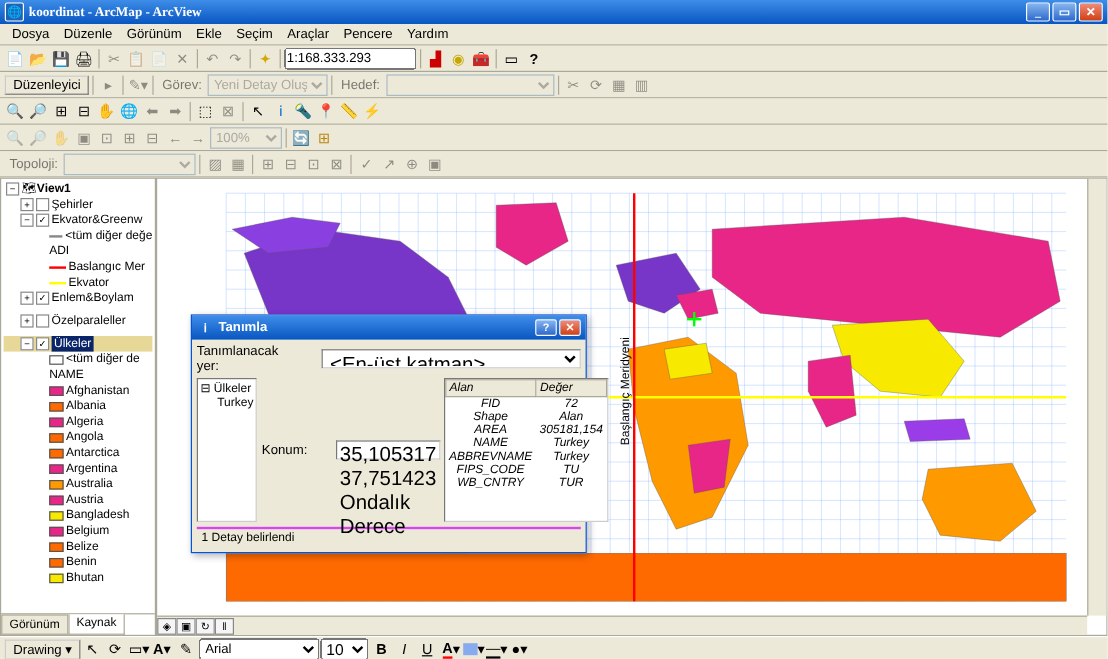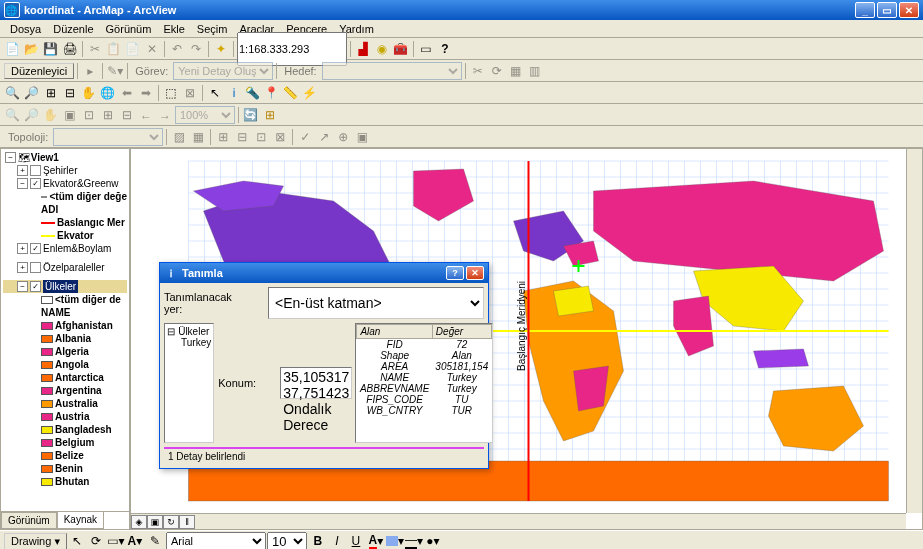--- a/index.html
+++ b/index.html
@@ -1,79 +1,79 @@
 <!DOCTYPE html>
 <html><head>
 <meta charset="utf-8">
 <style>
 * { box-sizing: border-box; margin: 0; padding: 0; }
 body { font-family: Tahoma, Arial, sans-serif; font-size: 11px; background: #ece9d8; width: 923px; height: 549px; overflow: hidden; position: relative; user-select: none; }
 
 
-.titlebar { background: linear-gradient(to bottom, #3e8de8, #0856c1); height: 20px; display: flex; align-items: center; color: white; font-weight: bold; padding: 0 4px; }
+.titlebar { background: linear-gradient(to bottom, #3e8de8, #0856c1); height: 20px; display: flex; align-items: center; color: white; font-weight: bold; padding: 0 4px; font-family: Liberation Serif, serif; }
 .titlebar .app-icon { width: 16px; height: 16px; background: #1e64b4; border: 1px solid #fff; border-radius: 2px; margin-right: 4px; display: flex; align-items: center; justify-content: center; }
 .titlebar .app-icon::before { content: "🌐"; font-size: 10px; }
 .titlebar .title-text { flex: 1; }
 .titlebar .win-btns { display: flex; gap: 2px; }
 .titlebar .win-btn { width: 20px; height: 16px; border: 1px solid #fff; border-radius: 2px; display: flex; align-items: center; justify-content: center; font-size: 10px; font-weight: bold; }
 .titlebar .win-min, .titlebar .win-max { background: linear-gradient(to bottom, #87b5ee, #2d6acd); }
 .titlebar .win-close { background: linear-gradient(to bottom, #f08c7a, #d13f14); }
 
 
 .menubar { background: #ece9d8; height: 18px; display: flex; align-items: center; border-bottom: 1px solid #aca899; padding: 0 4px; }
 .menubar span { padding: 1px 6px; cursor: default; }
 
 
 .toolbar { background: #ece9d8; height: 22px; display: flex; align-items: center; border-bottom: 1px solid #aca899; padding: 0 4px; gap: 1px; }
 .toolbar .tbtn { width: 18px; height: 18px; display: flex; align-items: center; justify-content: center; cursor: pointer; font-size: 12px; color: #000; }
 .toolbar .tbtn.disabled { opacity: 0.4; }
 .toolbar .sep { width: 1px; height: 16px; background: #aca899; margin: 0 2px; }
 .toolbar .lbl { padding: 0 4px; }
-.toolbar input[type="text"], .toolbar select { font-size: 11px; height: 34px; }
+.toolbar input[type="text"], .toolbar select { font-size: 11px; height: 18px; }
 .toolbar .scale-input { width: 110px; }
 .toolbar .combo { width: 100px; background: white; border: 1px solid #7f9db9; height: 18px; }
 .toolbar .combo.disabled { background: #ece9d8; opacity: 0.6; }
 
 
 .main { display: flex; height: 382px; }
 .toc { width: 130px; background: white; border: 1px solid #aca899; display: flex; flex-direction: column; }
 .toc-body { flex: 1; overflow: auto; padding: 2px; }
 .toc-tabs { display: flex; border-top: 1px solid #aca899; }
 .toc-tabs .tab { padding: 2px 6px; border: 1px solid #aca899; background: #ece9d8; cursor: pointer; font-size: 10px; }
 .toc-tabs .tab.active { background: white; border-top: none; }
 
 .tree-item { display: flex; align-items: center; padding: 0 0 0 2px; white-space: nowrap; font-size: 10px; line-height: 13px; }
 .tree-item .exp { width: 11px; height: 11px; border: 1px solid #888; display: inline-flex; align-items: center; justify-content: center; font-size: 8px; margin-right: 2px; background: white; }
 .tree-item .chk { width: 11px; height: 11px; border: 1px solid #888; display: inline-flex; align-items: center; justify-content: center; font-size: 8px; margin-right: 2px; background: white; }
 .tree-item .swatch { width: 12px; height: 8px; display: inline-block; margin-right: 2px; border: 1px solid #555; }
 .tree-item .line-swatch { width: 14px; height: 2px; display: inline-block; margin-right: 2px; }
 .tree-item.selected { background: #e8d898; }
 .indent-1 { padding-left: 14px; }
-.indent-3 { padding-left: 38px; font-weight: bold; }
+.indent-3 { padding-left: 38px; }
 
 
 .map-area { flex: 1; background: white; position: relative; border: 1px solid #aca899; }
 .map-scroll { position: absolute; right: 0; top: 0; bottom: 16px; width: 16px; background: #ece9d8; border-left: 1px solid #aca899; }
 .map-scroll-h { position: absolute; bottom: 0; left: 0; right: 16px; height: 16px; background: #ece9d8; border-top: 1px solid #aca899; display: flex; align-items: center; }
 .map-scroll-h .nav-btn { width: 16px; height: 14px; display: flex; align-items: center; justify-content: center; font-size: 9px; border: 1px solid #888; background: #f5f5f5; }
 
 .map-canvas { position: absolute; top: 2px; left: 2px; right: 18px; bottom: 18px; overflow: hidden; }
 
 
 .dialog { position: absolute; top: 262px; left: 159px; width: 330px; background: #ece9d8; border: 1px solid #0054e3; box-shadow: 2px 2px 6px rgba(0,0,0,0.3); }
 .dialog-title { background: linear-gradient(to bottom, #3e8de8, #0856c1); color: white; font-weight: bold; padding: 3px 4px; display: flex; align-items: center; }
 .dialog-title .dt-icon { width: 14px; height: 14px; margin-right: 4px; display: flex; align-items: center; justify-content: center; font-size: 10px; }
 .dialog-title .dt-text { flex: 1; font-size: 11px; }
 .dialog-title .dt-btn { width: 18px; height: 14px; border: 1px solid #fff; border-radius: 2px; display: flex; align-items: center; justify-content: center; font-size: 9px; margin-left: 2px; }
 .dialog-title .dt-help { background: linear-gradient(to bottom, #87b5ee, #2d6acd); }
 .dialog-title .dt-close { background: linear-gradient(to bottom, #f08c7a, #d13f14); }
 .dialog-body { padding: 4px; }
 .dialog-row { display: flex; align-items: center; margin-bottom: 4px; gap: 16px; }
 .dialog-row label { width: 88px; }
-.dialog-row select, .dialog-row .ro-field { flex: 1; height: 32px; font-size: 14px; border: 1px inset #ccc; background: white; padding: 1px 2px; }
+.dialog-row select, .dialog-row .ro-field { flex: 1; height: 16px; font-size: 17px; border: 1px inset #ccc; background: white; padding: 1px 2px; }
 .dialog-split { display: flex; height: 120px; gap: 4px; }
 .dialog-tree { width: 80px; border: 1px inset #ccc; background: white; padding: 2px; font-size: 10px; }
 .dialog-grid { flex: 1; border: 1px inset #ccc; background: white; font-size: 10px; }
 .dialog-grid table { width: 100%; border-collapse: collapse; font-style: italic; }
 .dialog-grid th { background: #ece9d8; border: 1px solid #aca899; text-align: left; padding: 1px 3px; font-weight: normal; }
 .dialog-grid td { padding: 0 3px; text-align: center; }
 .dialog-status { border-top: 2px solid #d946ef; padding: 2px 4px; margin-top: 4px; font-size: 10px; }
 
 
 .draw-toolbar { background: #ece9d8; height: 22px; display: flex; align-items: center; border-top: 1px solid #fff; border-bottom: 1px solid #aca899; padding: 0 4px; gap: 1px; }

